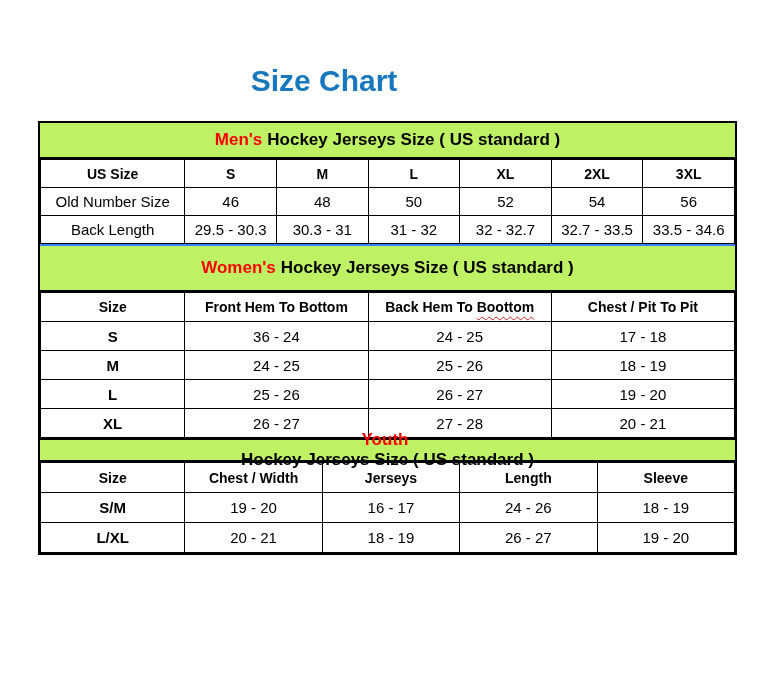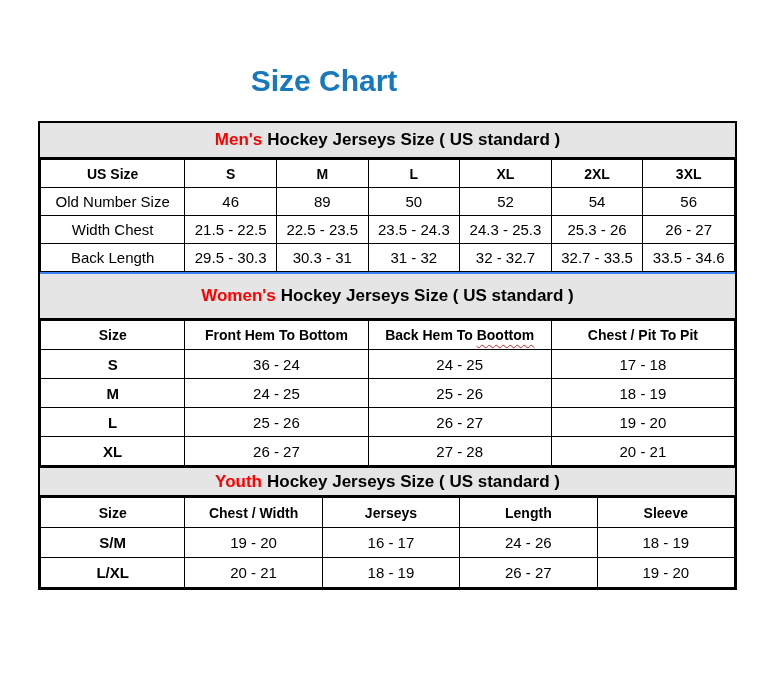--- a/index.html
+++ b/index.html
@@ -20,31 +20,31 @@
     color: #1778be;
   }
   .chart-wrap {
     position: absolute;
     left: 38px; top: 121px;
     width: 699px;
     border: 2px solid #000;
     background: #fff;
   }
   .band {
-    background: #e5e5e5;
+    background: #bef264;
     display: flex;
     align-items: center;
     justify-content: center;
     font-weight: bold;
     font-size: 17px;
     border-bottom: 2px solid #000;
   }
   .band-men   { height: 36px; }
   .band-women { height: 48px; border-top: 2px solid #3b82f6; }
-  .band-youth { height: 31px; border-top: 2px solid #000; }
+  .band-youth { height: 24px; border-top: 2px solid #000; flex-direction: column; }
   .band .hl { color: #ff0000; margin-right: 5px; }
   table {
     border-collapse: collapse;
     width: 100%;
     table-layout: fixed;
   }
   td, th {
     border: 1.5px solid #000;
     text-align: center;
     vertical-align: middle;
@@ -96,34 +96,25 @@
         <th>S</th>
         <th>M</th>
         <th>L</th>
         <th>XL</th>
         <th>2XL</th>
         <th>3XL</th>
       </tr>
       <tr>
         <td class="rl">Old Number Size</td>
         <td>46</td>
-        <td>89</td>
+        <td>48</td>
         <td>50</td>
         <td>52</td>
         <td>54</td>
         <td>56</td>
-      </tr>
-      <tr>
-        <td class="rl">Width Chest</td>
-        <td>21.5 - 22.5</td>
-        <td>22.5 - 23.5</td>
-        <td>23.5 - 24.3</td>
-        <td>24.3 - 25.3</td>
-        <td>25.3 - 26</td>
-        <td>26 - 27</td>
       </tr>
       <tr>
         <td class="rl">Back Length</td>
         <td>29.5 - 30.3</td>
         <td>30.3 - 31</td>
         <td>31 - 32</td>
         <td>32 - 32.7</td>
         <td>32.7 - 33.5</td>
         <td>33.5 - 34.6</td>
       </tr>

